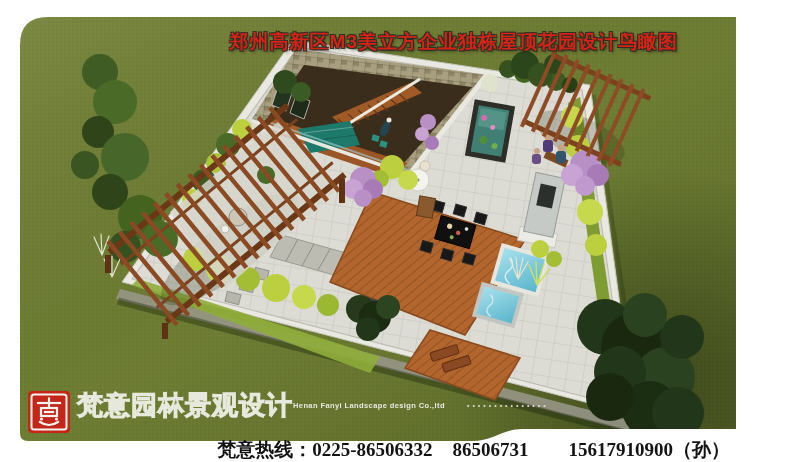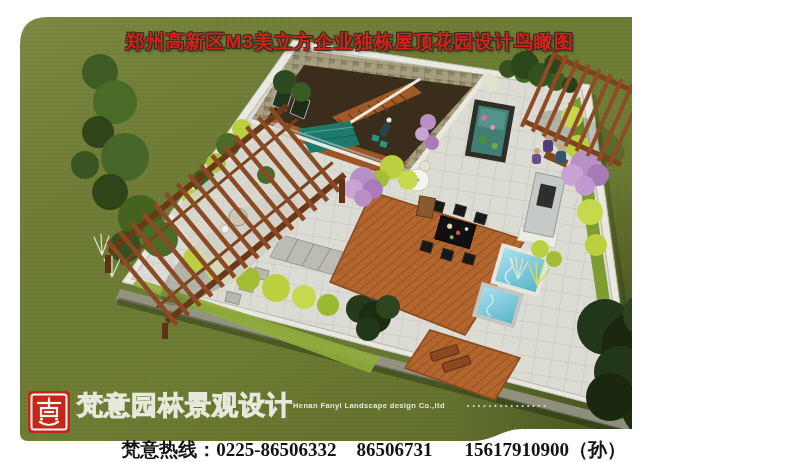--- a/index.html
+++ b/index.html
@@ -1,35 +1,35 @@
 <!DOCTYPE html>
 <html><head>
 <meta charset="utf-8">
 <style>
   html,body{margin:0;padding:0;background:#ffffff;}
-  .board{position:relative;width:632px;height:462px;background:#ffffff;overflow:hidden;
+  .board{position:relative;width:736px;height:462px;background:#ffffff;overflow:hidden;
          font-family:"Liberation Sans",sans-serif;}
   .scene-svg{position:absolute;left:20px;top:17px;width:760px;height:424px;}
   .title{position:absolute;top:29px;right:58px;font-size:19px;font-weight:bold;
          letter-spacing:1px;color:#d42418;white-space:nowrap;
          text-shadow:1px 1px 0 rgba(45,45,35,.95),-1px -1px 0 rgba(45,45,35,.95),
                      1px -1px 0 rgba(45,45,35,.95),-1px 1px 0 rgba(45,45,35,.95),
                      2px 2px 3px rgba(0,0,0,.45);}
   .logo{position:absolute;left:28px;top:391px;display:flex;align-items:flex-start;gap:7px;}
   .logo-seal{width:42px;height:42px;flex:0 0 auto;}
   .logo-text{display:flex;flex-direction:row;}
   .logo-cn{font-size:26px;font-weight:bold;line-height:28px;letter-spacing:1px;white-space:nowrap;
            color:rgba(255,255,255,.16);-webkit-text-stroke:1.1px rgba(243,243,236,.9);}
   .logo-sub{display:flex;align-items:center;gap:22px;margin-top:1px;}
   .logo-en{font-size:7.5px;font-weight:bold;color:#e9e9e1;letter-spacing:.4px;white-space:nowrap;}
   .logo-dots{font-size:7px;color:#ddddd3;letter-spacing:3px;white-space:nowrap;}
   .footer{position:absolute;top:441px;right:6px;height:18px;display:flex;align-items:center;
           font-family:"Liberation Serif",serif;font-size:19px;font-weight:bold;color:#131313;
           white-space:nowrap;}
-  .footer .gap-s{margin-left:20px;} .footer .gap-l{margin-left:32px;}
+  .footer .gap-s{margin-left:20px;} .footer .gap-l{margin-left:40px;}
 </style>
 </head>
 <body>
 
 <div class="board">
 
   <svg class="scene-svg" viewBox="0 0 760 424">
     <defs>
       <clipPath id="frame">
         <path d="M28 0 L732 0 Q758 0 758 26 L758 390 Q758 412 734 412 L502 412 C482 412 474 424 452 424 L8 424 Q0 424 0 416 L0 28 Q0 0 28 0 Z"></path>

